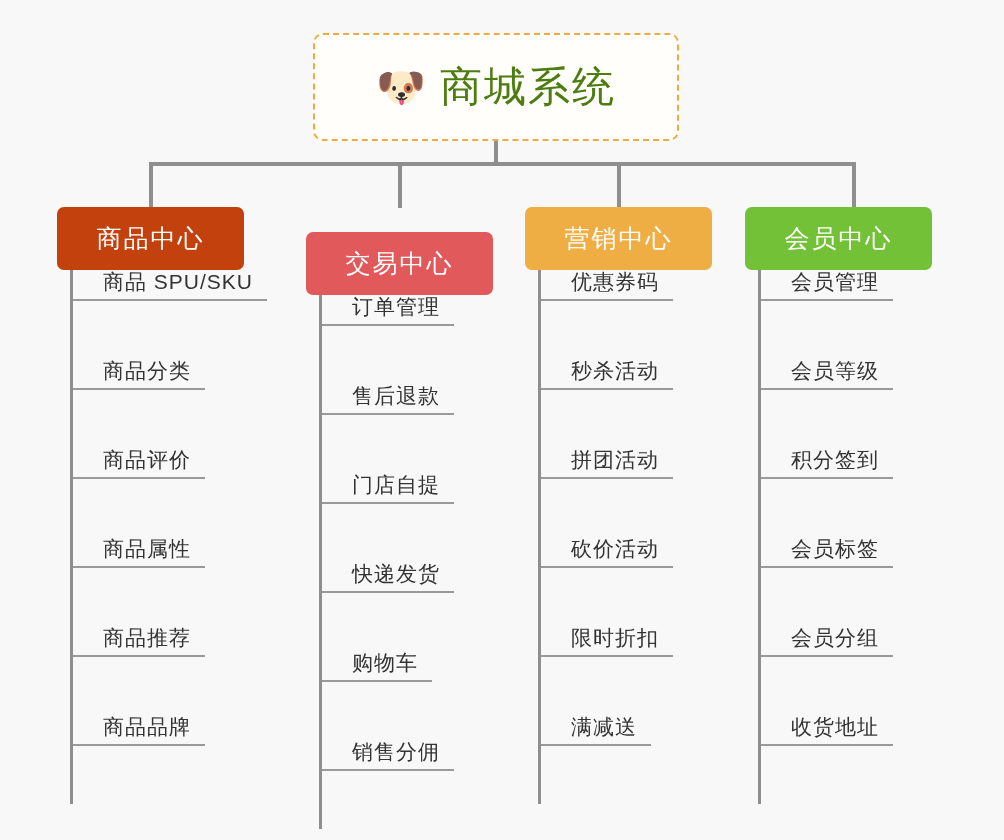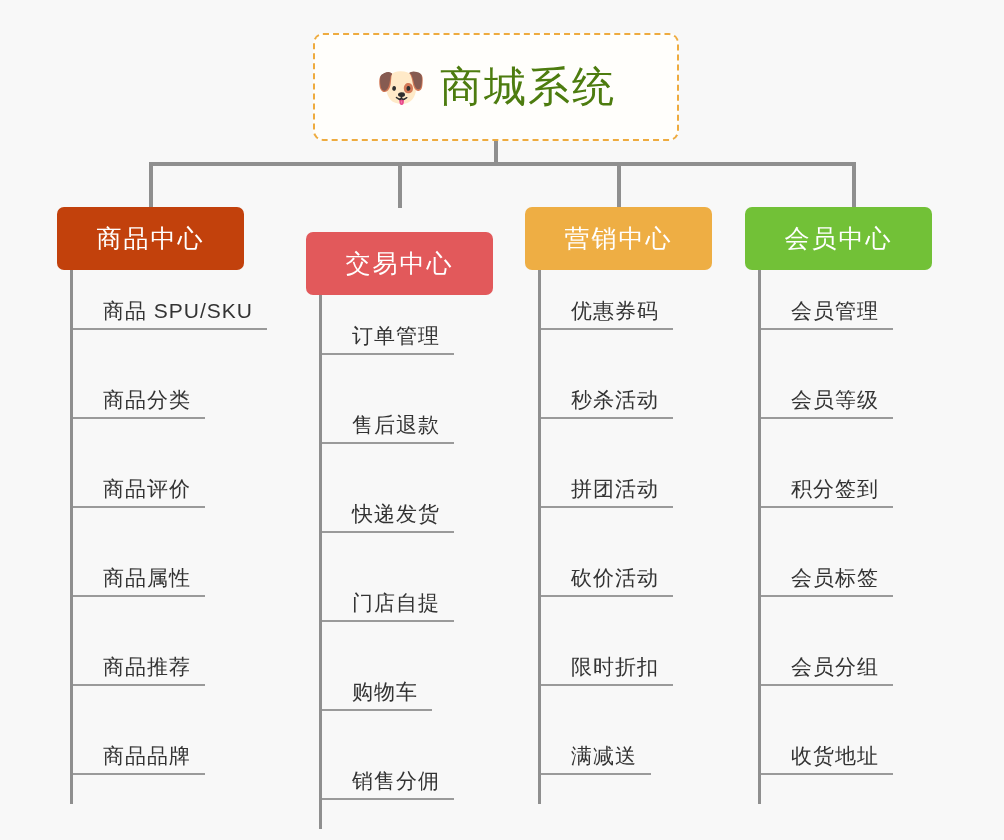--- a/index.html
+++ b/index.html
@@ -91,21 +91,21 @@
   .leaf-list {
     position: relative;
     margin-left: 13px;
     border-left: 3px solid #8f8f8f;
     padding-top: 0;
   }
   .leaf {
     position: relative;
     height: 89px;
     display: flex;
-    align-items: center;
+    align-items: flex-start;
     justify-content: flex-start;
   }
   .leaf-label {
     font-size: 21px;
     color: #333333;
     letter-spacing: 1px;
     padding: 0 14px 6px 30px;
     border-bottom: 2px solid #9a9a9a;
     white-space: nowrap;
     line-height: 1.1;
@@ -159,24 +159,24 @@
           <span>交易中心</span>
         </div>
         <div class="leaf-list" style="border-left-color: rgb(143, 143, 143);">
           <div class="leaf">
             <span class="leaf-label">订单管理</span>
           </div>
           <div class="leaf">
             <span class="leaf-label">售后退款</span>
           </div>
           <div class="leaf">
+            <span class="leaf-label">门店自提</span>
+          </div>
+          <div class="leaf">
             <span class="leaf-label">快递发货</span>
-          </div>
-          <div class="leaf">
-            <span class="leaf-label">门店自提</span>
           </div>
           <div class="leaf">
             <span class="leaf-label">购物车</span>
           </div>
           <div class="leaf">
             <span class="leaf-label">销售分佣</span>
           </div>
         </div>
       </div>
       <div class="column" style="left: 525px;">

